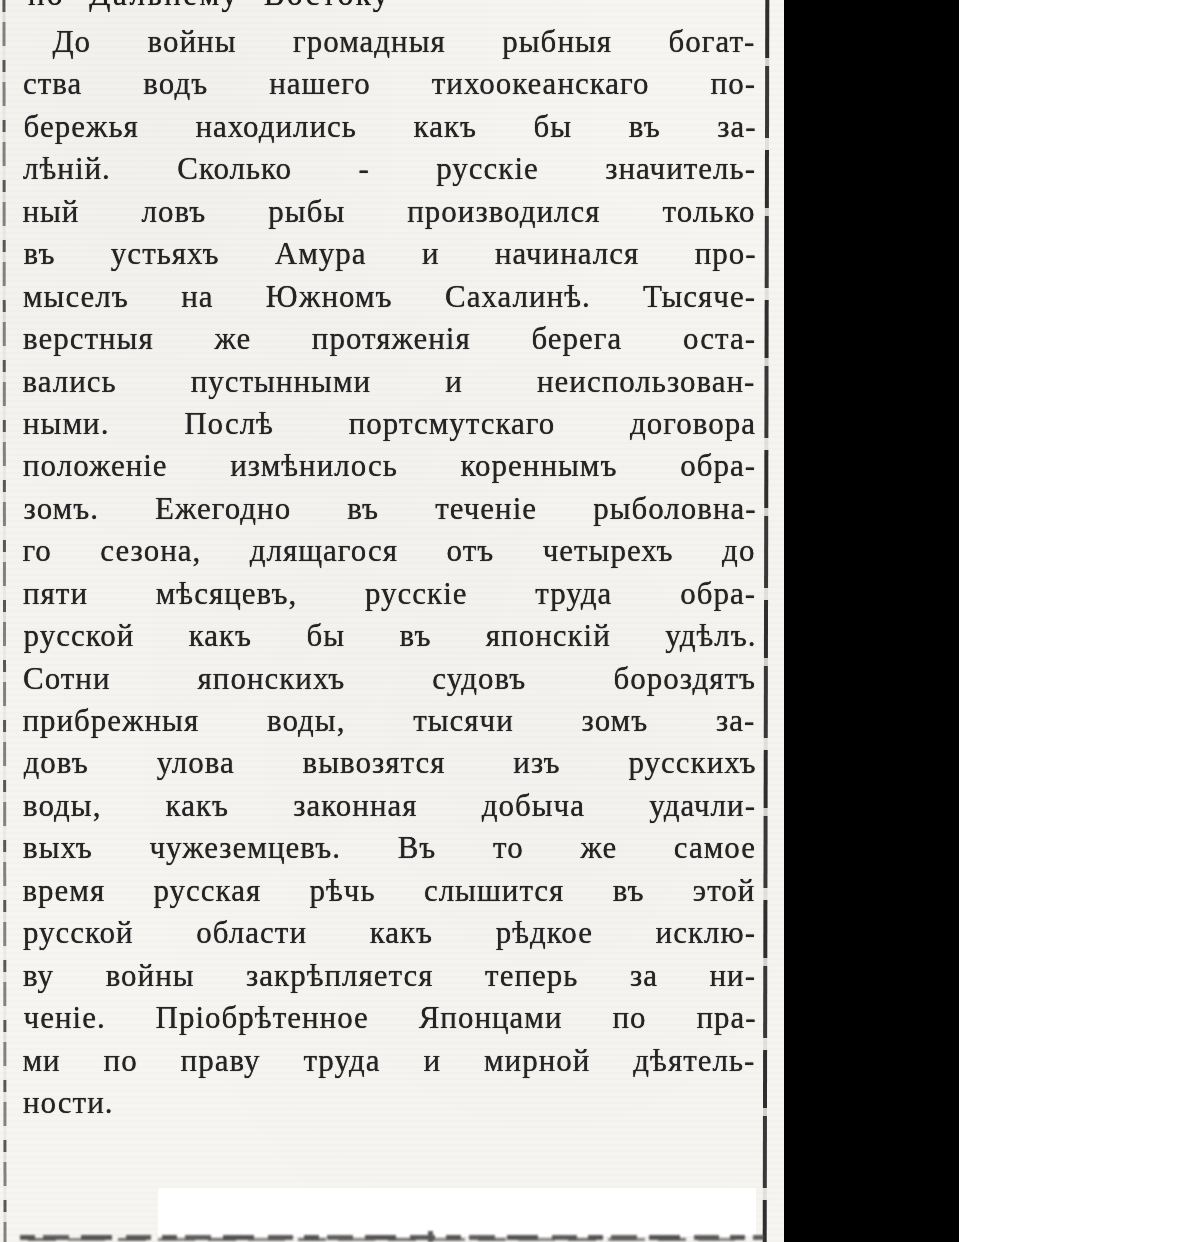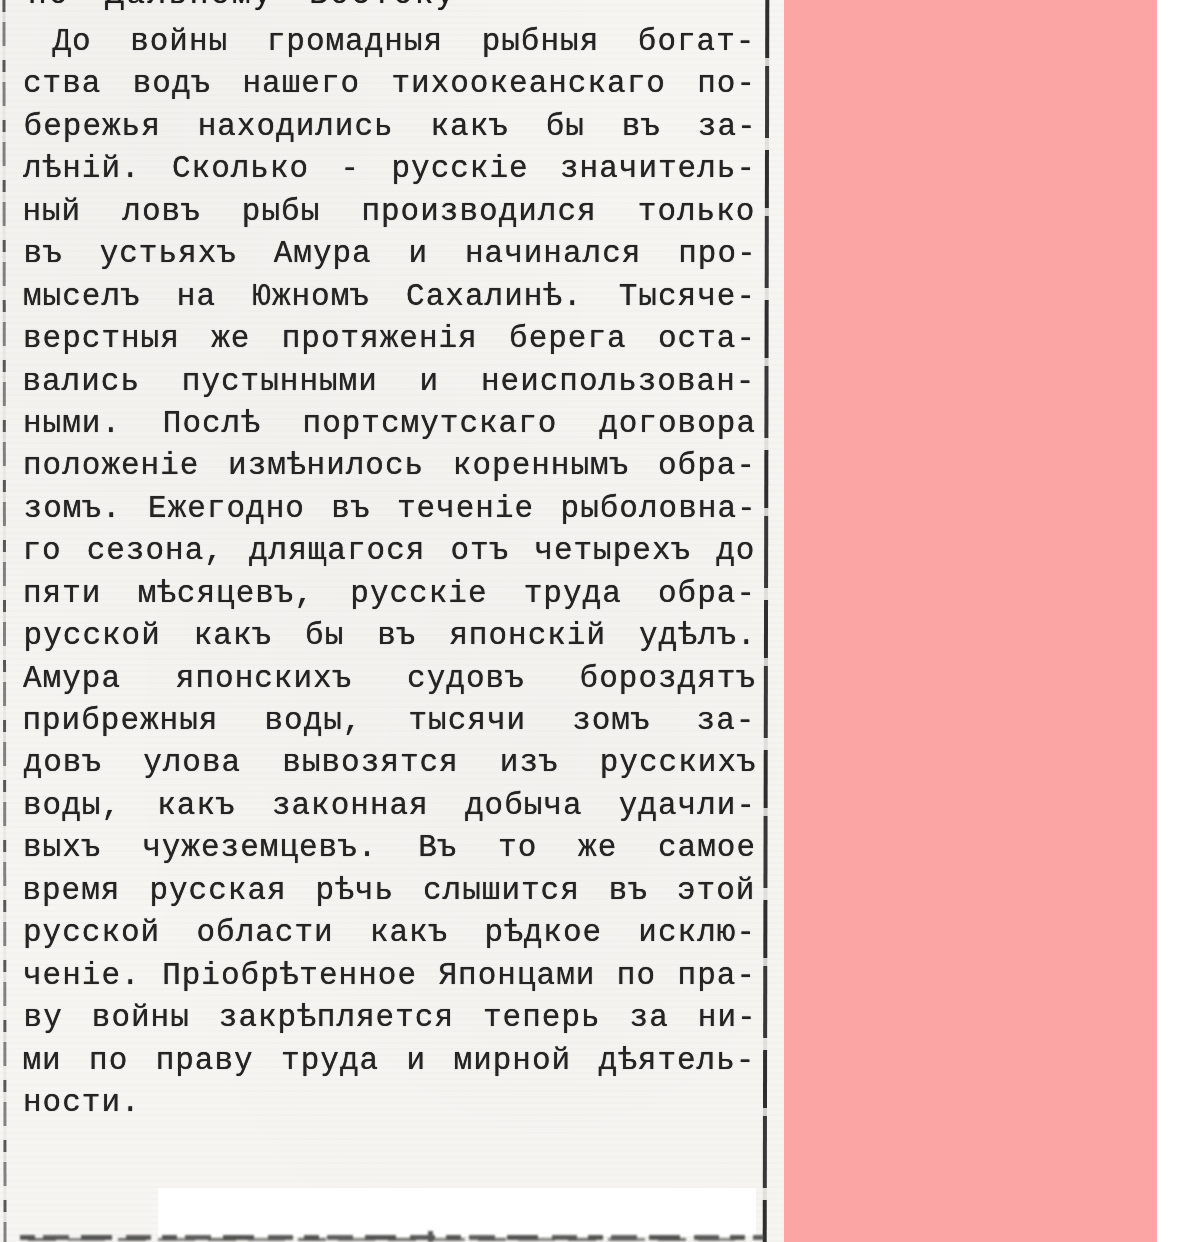--- a/index.html
+++ b/index.html
@@ -2,25 +2,25 @@
 <html><head>
 <meta charset="utf-8">
 <style>
   html, body {
     margin: 0;
     padding: 0;
     background: #ffffff;
   }
   .page {
     position: relative;
-    width: 1157px;
+    width: 959px;
     height: 1242px;
-    background: #fca5a5;
+    background: #000000;
     overflow: hidden;
-    font-family: Liberation Mono, monospace;
+    font-family: Liberation Serif, serif;
   }
   
   .scan {
     position: absolute;
     left: 0; top: 0;
     width: 784px;
     height: 1242px;
     background:
       radial-gradient(ellipse at 20% 10%, rgba(0,0,0,0.018), transparent 55%),
       radial-gradient(ellipse at 70% 60%, rgba(0,0,0,0.015), transparent 60%),
@@ -157,29 +157,29 @@
       <div class="ln">въ устьяхъ Амура и начинался про-</div>
       <div class="ln">мыселъ на Южномъ Сахалинѣ. Тысяче-</div>
       <div class="ln">верстныя же протяженія берега оста-</div>
       <div class="ln">вались пустынными и неиспользован-</div>
       <div class="ln">ными. Послѣ портсмутскаго договора</div>
       <div class="ln">положеніе измѣнилось кореннымъ обра-</div>
       <div class="ln">зомъ. Ежегодно въ теченіе рыболовна-</div>
       <div class="ln">го сезона, длящагося отъ четырехъ до</div>
       <div class="ln">пяти мѣсяцевъ, русскіе труда обра-</div>
       <div class="ln">русской какъ бы въ японскій удѣлъ.</div>
-      <div class="ln">Амура японскихъ судовъ бороздятъ</div>
+      <div class="ln">Сотни японскихъ судовъ бороздятъ</div>
       <div class="ln">прибрежныя воды, тысячи зомъ за-</div>
       <div class="ln">довъ улова вывозятся изъ русскихъ</div>
       <div class="ln">воды, какъ законная добыча удачли-</div>
       <div class="ln">выхъ чужеземцевъ. Въ то же самое</div>
       <div class="ln">время русская рѣчь слышится въ этой</div>
       <div class="ln">русской области какъ рѣдкое исклю-</div>
+      <div class="ln">ву войны закрѣпляется теперь за ни-</div>
       <div class="ln">ченіе. Пріобрѣтенное Японцами по пра-</div>
-      <div class="ln">ву войны закрѣпляется теперь за ни-</div>
       <div class="ln">ми по праву труда и мирной дѣятель-</div>
       <div class="ln last">ности.</div>
     </div>
 
     <div class="erased"></div>
 
     <div class="clipped-bottom">
       <div class="row1"></div>
       <div class="row2"></div>
       <div class="ascender"></div>

